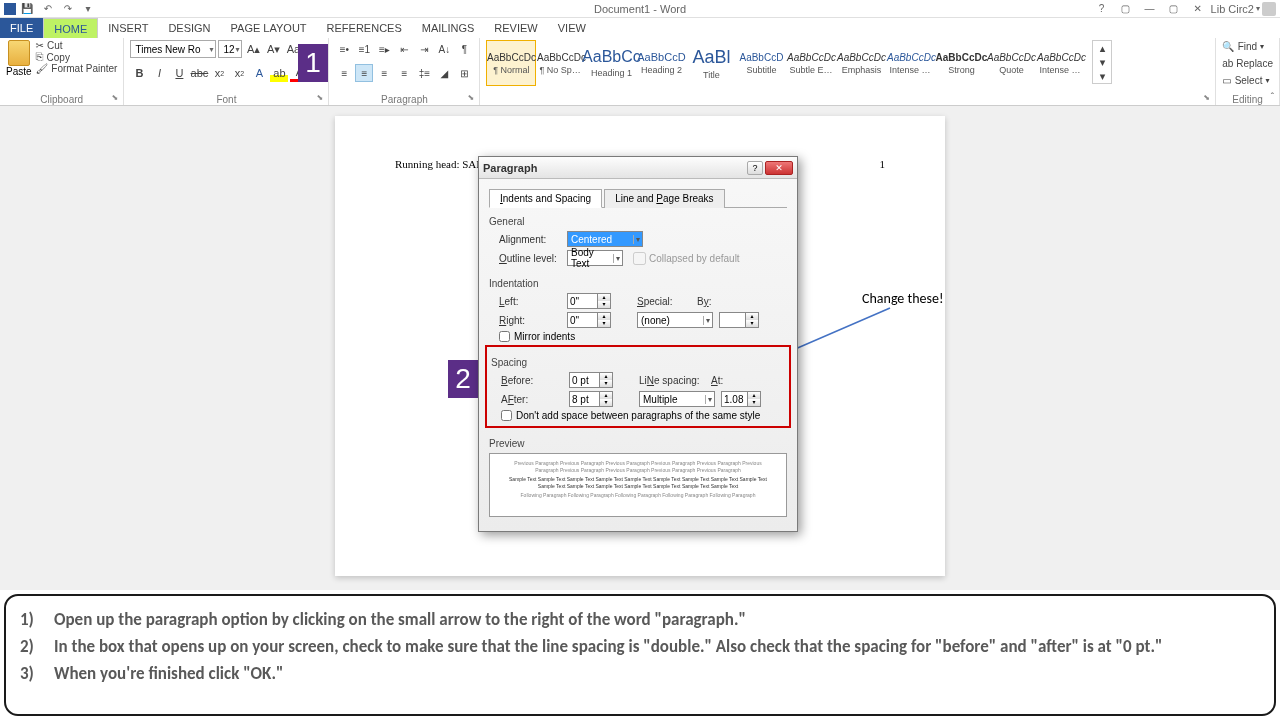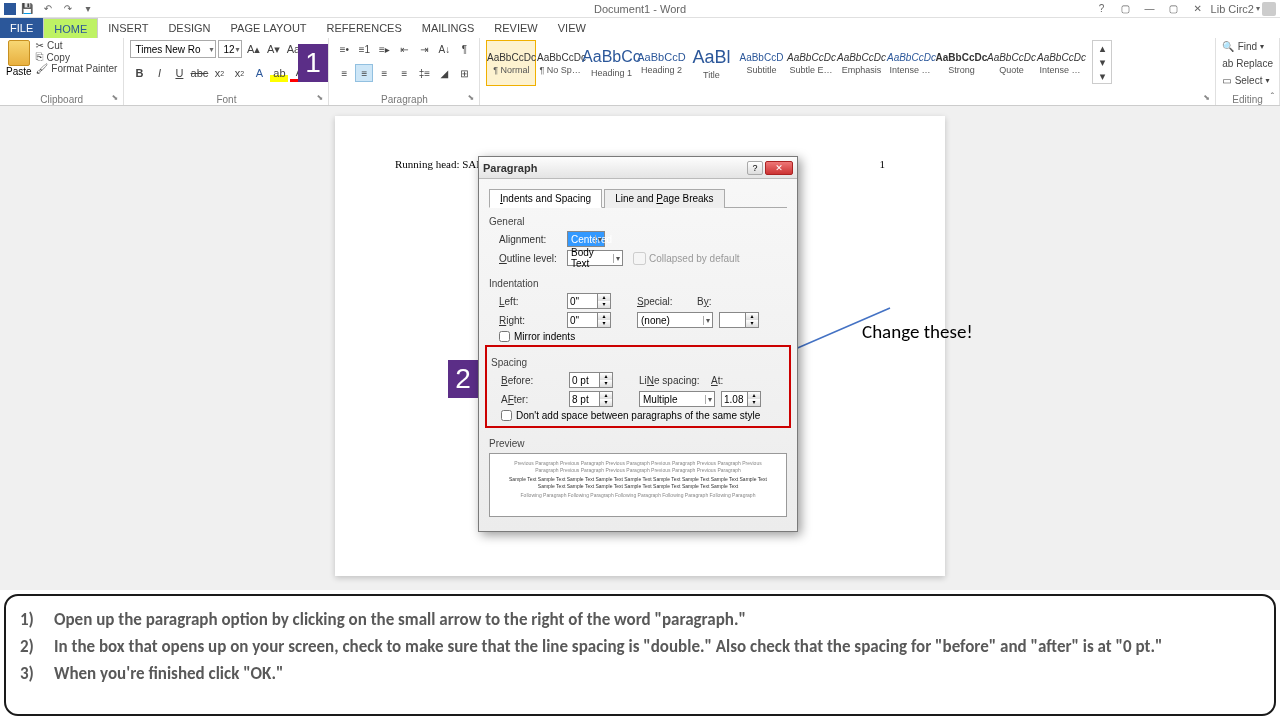--- a/index.html
+++ b/index.html
@@ -59,21 +59,21 @@
 .page { width: 610px; height: 460px; background: #fff; box-shadow: 0 2px 6px rgba(0,0,0,.2); position: relative; padding: 40px 60px; font-family: "Times New Roman", serif; font-size: 11px; }
 .running-head { position: absolute; top: 42px; left: 60px; }
 .page-num { position: absolute; top: 42px; right: 60px; }
 
 
 .badge { position: absolute; width: 30px; height: 38px; background: #5b2e87; color: #fff; font-size: 28px; display: flex; align-items: center; justify-content: center; font-weight: 300; }
 .badge1 { top: 44px; left: 298px; }
 .badge2 { top: 360px; left: 448px; }
 
 
-.annotation { position: absolute; top: 290px; left: 862px; font-family: Calibri, sans-serif; font-size: 19px; color: #000; margin-top: 30px; }
+.annotation { position: absolute; top: 290px; left: 862px; font-family: Calibri, sans-serif; font-size: 14px; color: #000; }
 .arrow-svg { position: absolute; top: 300px; left: 720px; pointer-events: none; }
 
 
 .dialog { position: absolute; top: 156px; left: 478px; width: 320px; background: linear-gradient(#f8f8f8,#ececec); border: 1px solid #7a7a7a; box-shadow: 3px 3px 10px rgba(0,0,0,.4); font-size: 11px; }
 .dialog-titlebar { height: 22px; background: linear-gradient(#fdfdfd,#e4e4e4); display: flex; align-items: center; padding: 0 4px; border-bottom: 1px solid #bbb; }
 .dialog-title { font-weight: bold; color: #333; }
 .dialog-titlebar .spacer { flex: 1; }
 .dlg-icon { width: 16px; height: 14px; display: inline-flex; align-items: center; justify-content: center; font-size: 9px; margin-left: 2px; }
 .dlg-close { background: linear-gradient(#e77,#c33); color: #fff; border: 1px solid #a22; border-radius: 2px; width: 28px; }
 .dlg-help { border: 1px solid #aaa; background: linear-gradient(#fff,#ddd); border-radius: 2px; }
@@ -350,21 +350,21 @@
   </div>
   <div class="dialog-body">
     <div class="dlg-tabs">
       <div class="dlg-tab active"><span class="ul">I</span>ndents and Spacing</div>
       <div class="dlg-tab"><span>Line and </span><span class="ul">P</span><span>age Breaks</span></div>
     </div>
 
     <div class="section-label">General</div>
     <div class="form-row">
       <label>Ali<span class="ul">g</span>nment:</label>
-      <span class="dcombo selected" style="width:38px">Centered</span>
+      <span class="dcombo selected" style="width:76px">Centered</span>
     </div>
     <div class="form-row">
       <label><span class="ul">O</span><span>utline level:</span></label>
       <span class="dcombo" style="width:56px">Body Text</span>
       <span style="width:10px"></span>
       <input type="checkbox" disabled="" style="">
       <span style="color:#999;margin-left:3px">Collaps<span class="ul">e</span>d by default</span>
     </div>
 
     <div class="section-label" style="margin-top:12px">Indentation</div>

